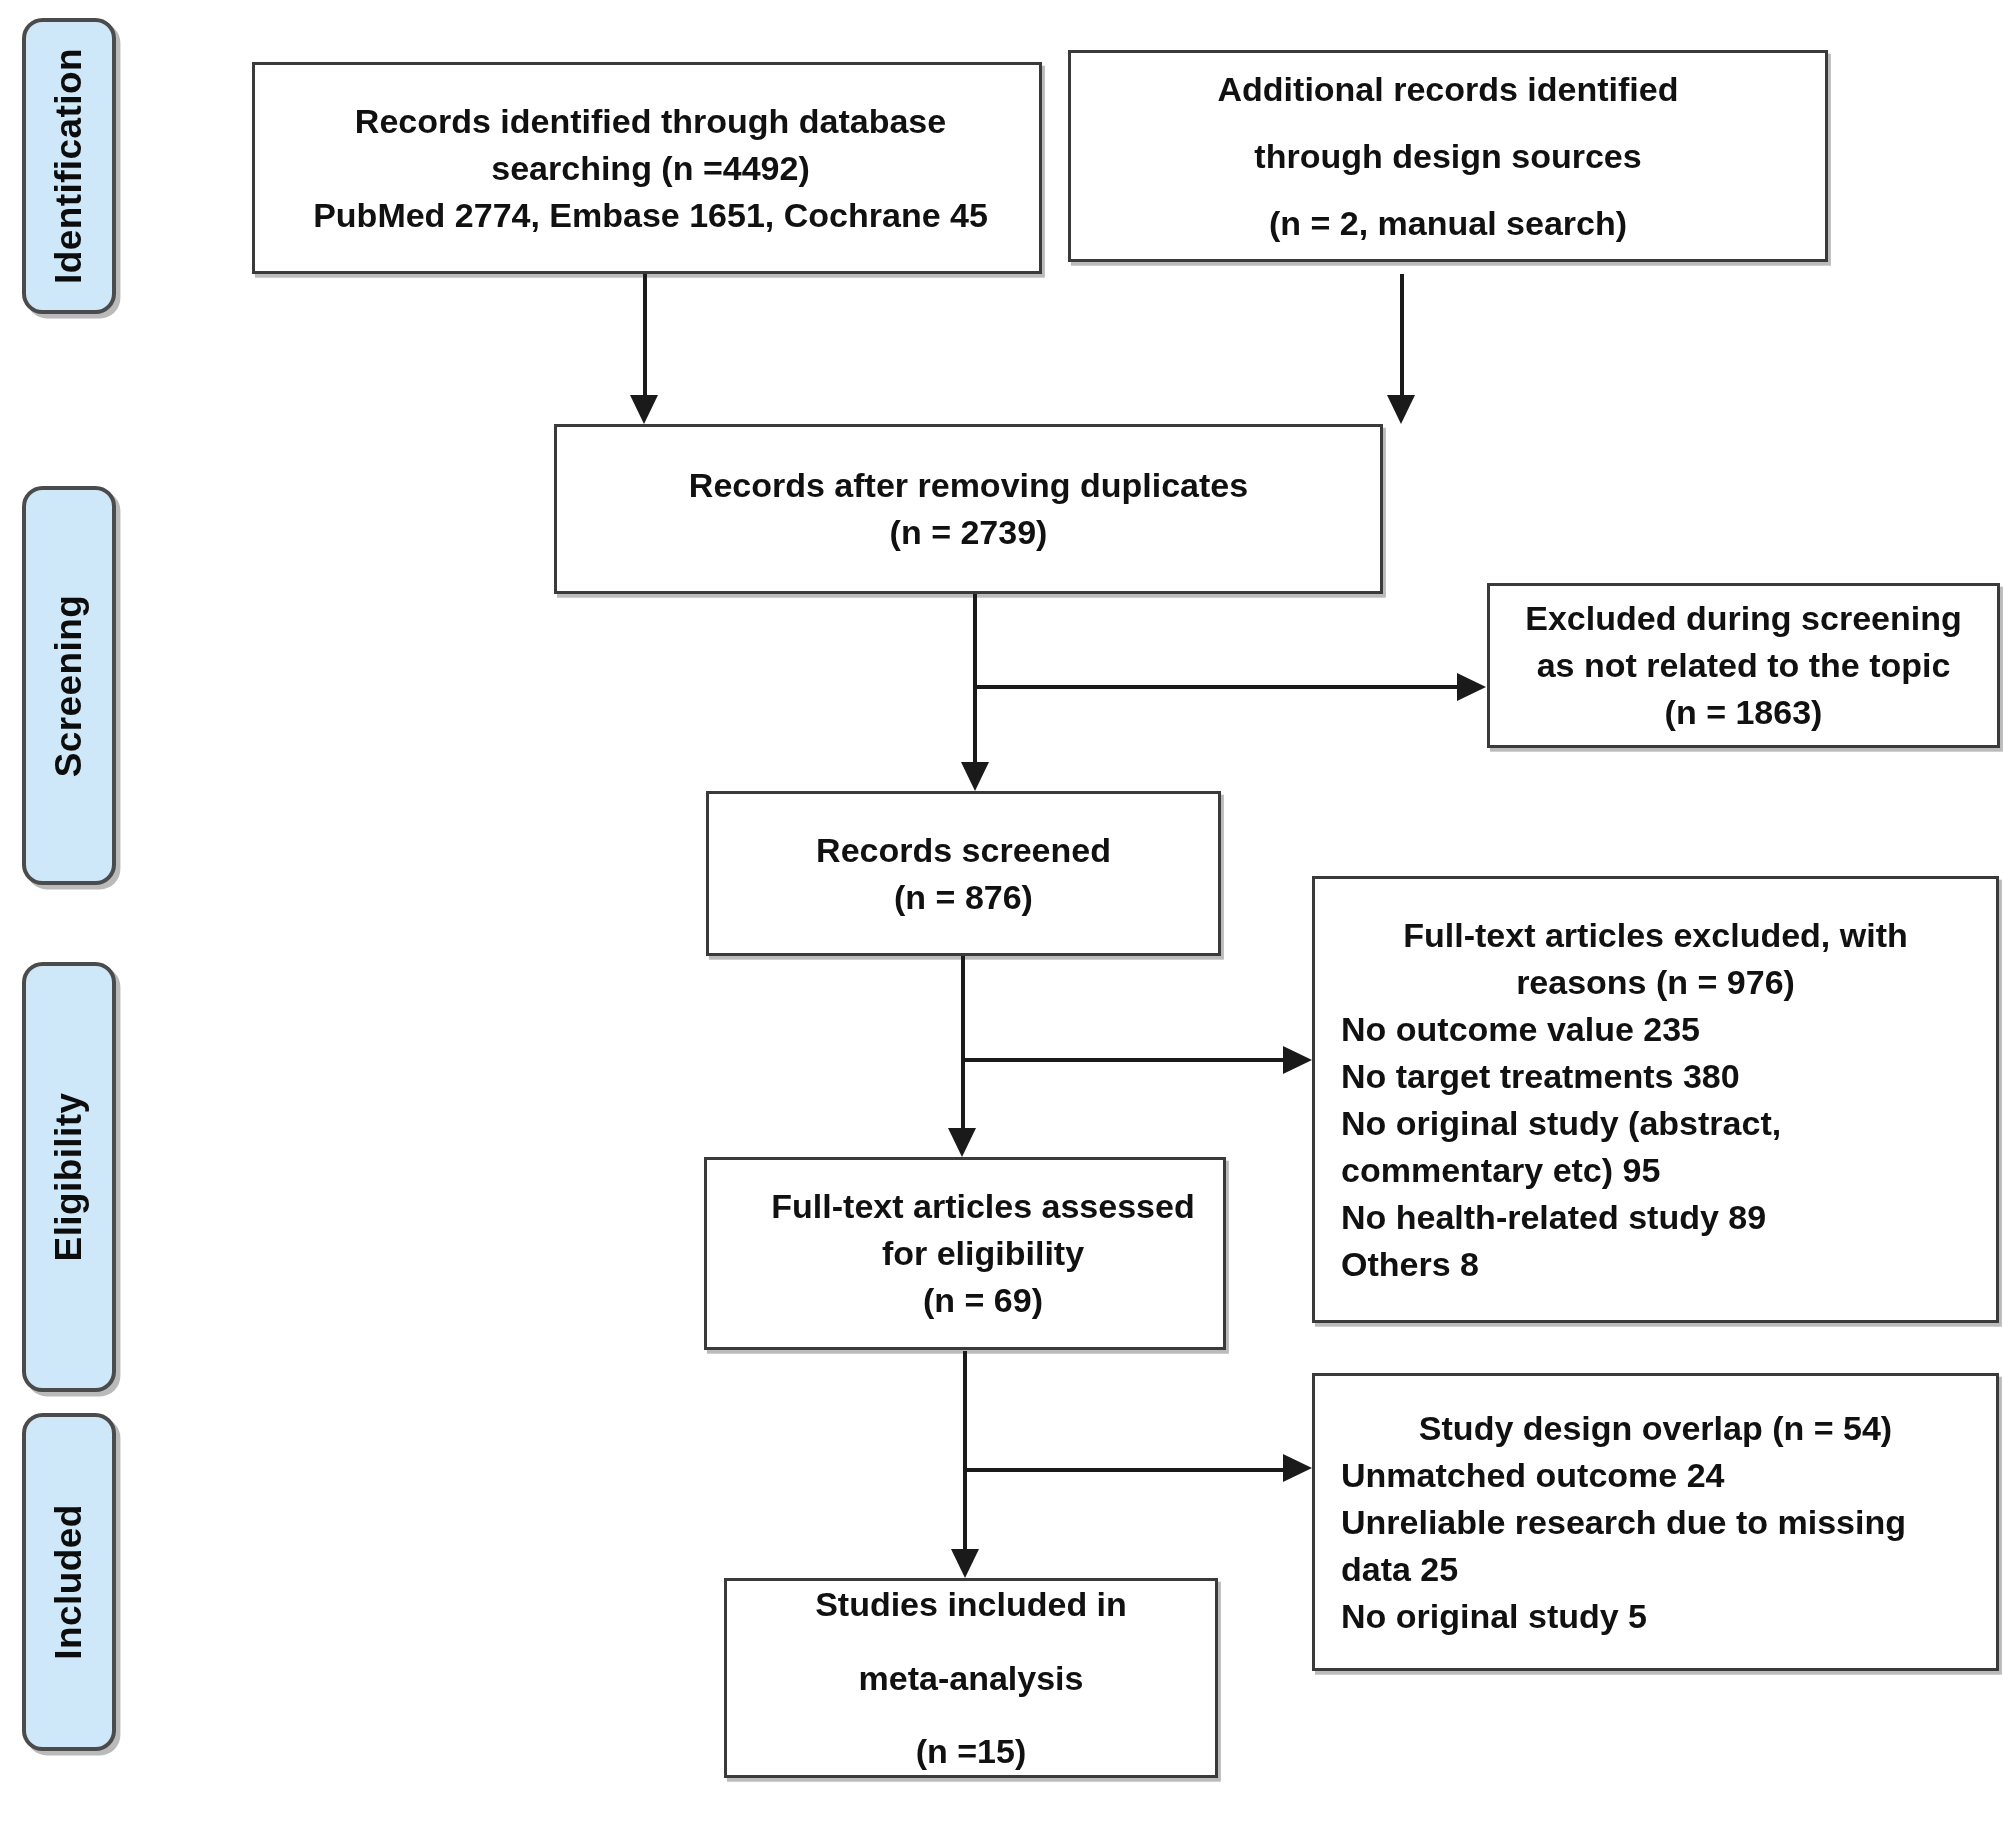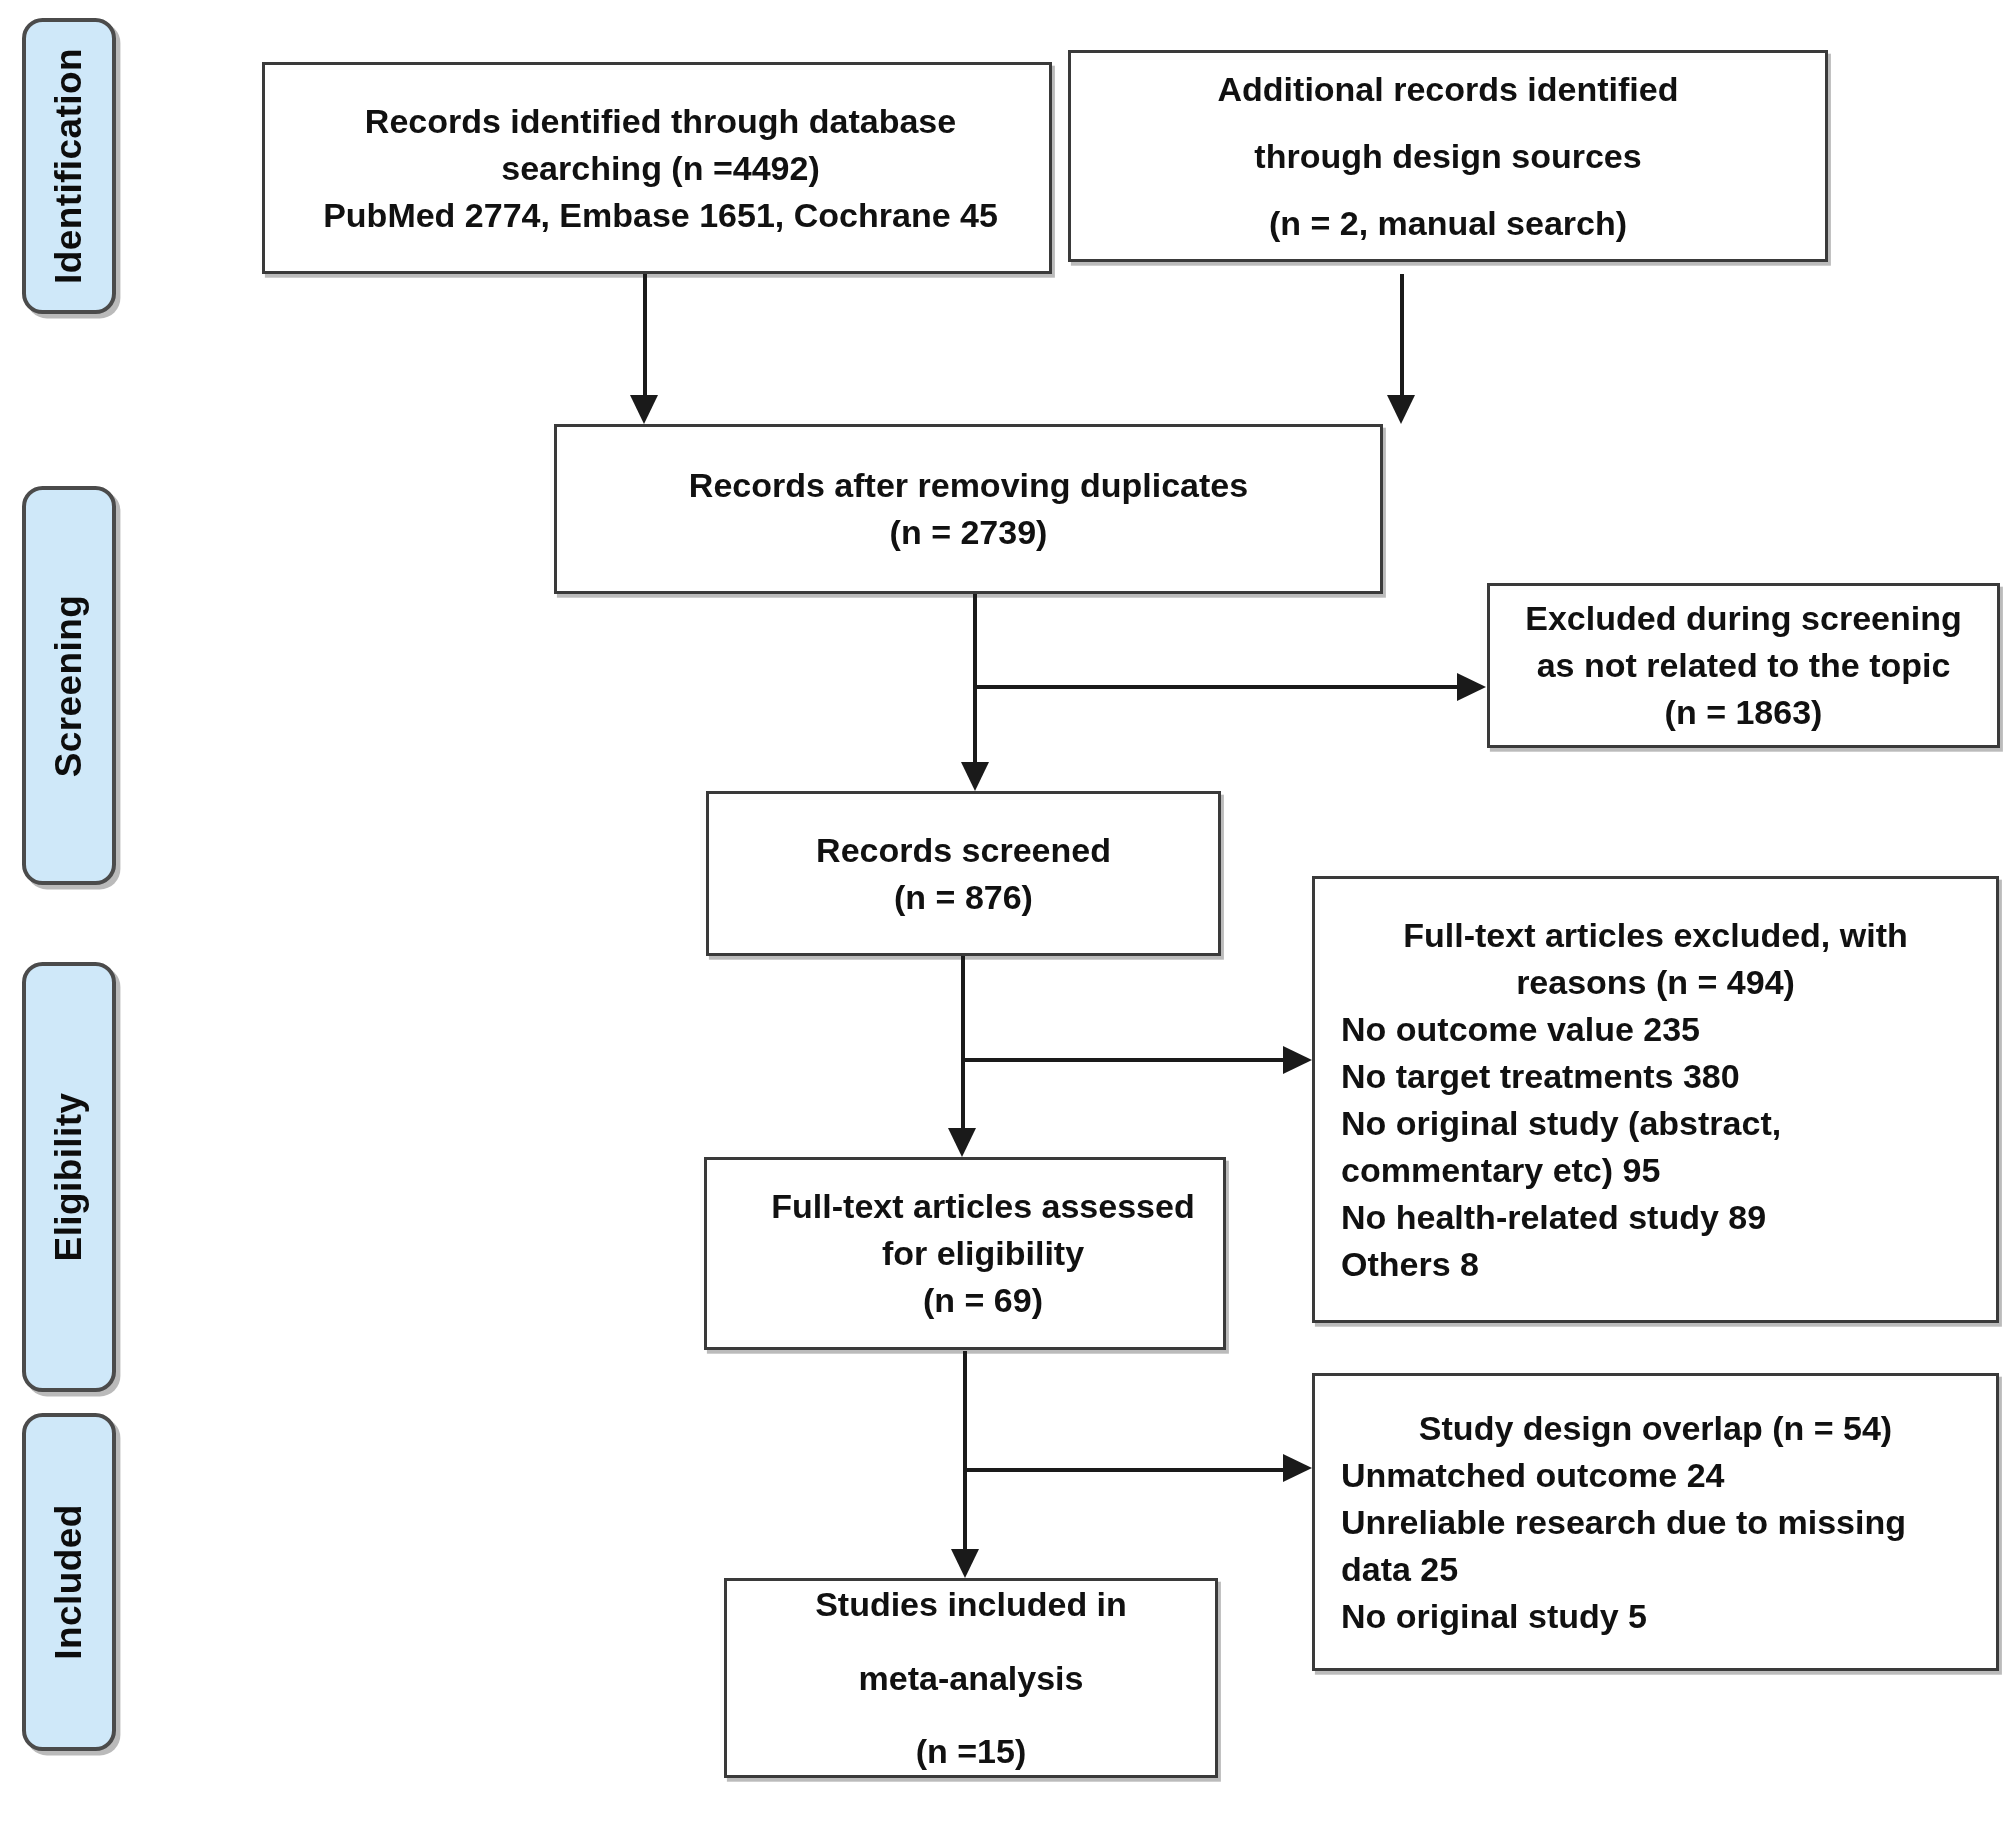--- a/index.html
+++ b/index.html
@@ -85,21 +85,21 @@
   <div class="stage" style="top: 486px; height: 399px; background-color: rgb(207, 232, 249);">
     <span class="stage-label">Screening</span>
   </div>
   <div class="stage" style="top: 962px; height: 430px; background-color: rgb(207, 232, 249);">
     <span class="stage-label">Eligibility</span>
   </div>
   <div class="stage" style="top: 1413px; height: 338px; background-color: rgb(207, 232, 249);">
     <span class="stage-label">Included</span>
   </div>
 
-  <div class="fbox" style="left:262px;top:62px;width:790px;height:212px;padding-left:7px;">
+  <div class="fbox" style="left:252px;top:62px;width:790px;height:212px;padding-left:7px;">
     <div class="ln">Records identified through database</div>
     <div class="ln">searching (n =4492)</div>
     <div class="ln">PubMed 2774, Embase 1651, Cochrane 45</div>
   </div>
 
   <div class="fbox" style="left:1068px;top:50px;width:760px;height:212px;gap:20px;">
     <div class="ln">Additional records identified</div>
     <div class="ln">through design sources</div>
     <div class="ln">(n = 2, manual search)</div>
   </div>
@@ -115,21 +115,21 @@
     <div class="ln">(n = 1863)</div>
   </div>
 
   <div class="fbox" style="left:706px;top:791px;width:515px;height:165px;">
     <div class="ln">Records screened</div>
     <div class="ln">(n = 876)</div>
   </div>
 
   <div class="fbox" style="left:1312px;top:876px;width:687px;height:447px;">
     <div class="ln">Full-text articles excluded, with</div>
-    <div class="ln">reasons (n = 494)</div>
+    <div class="ln">reasons (n = 976)</div>
     <div class="item">No outcome value 235</div>
     <div class="item">No target treatments 380</div>
     <div class="item">No original study (abstract,</div>
     <div class="item">commentary etc) 95</div>
     <div class="item">No health-related study 89</div>
     <div class="item">Others 8</div>
   </div>
 
   <div class="fbox" style="left:704px;top:1157px;width:522px;height:193px;padding-left:36px;">
     <div class="ln">Full-text articles assessed</div>

